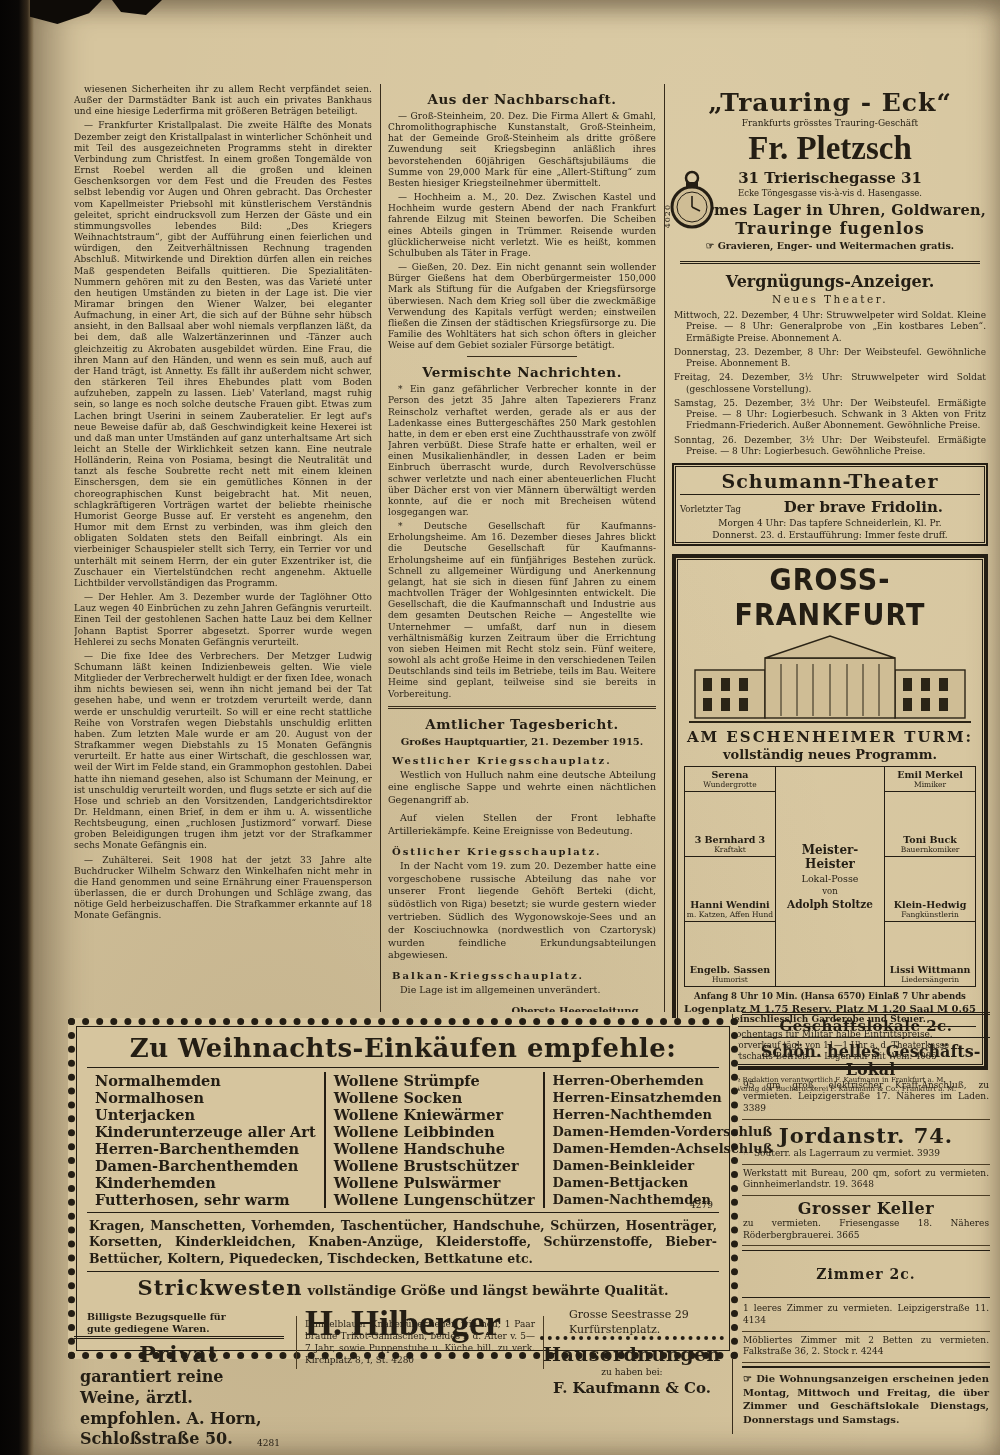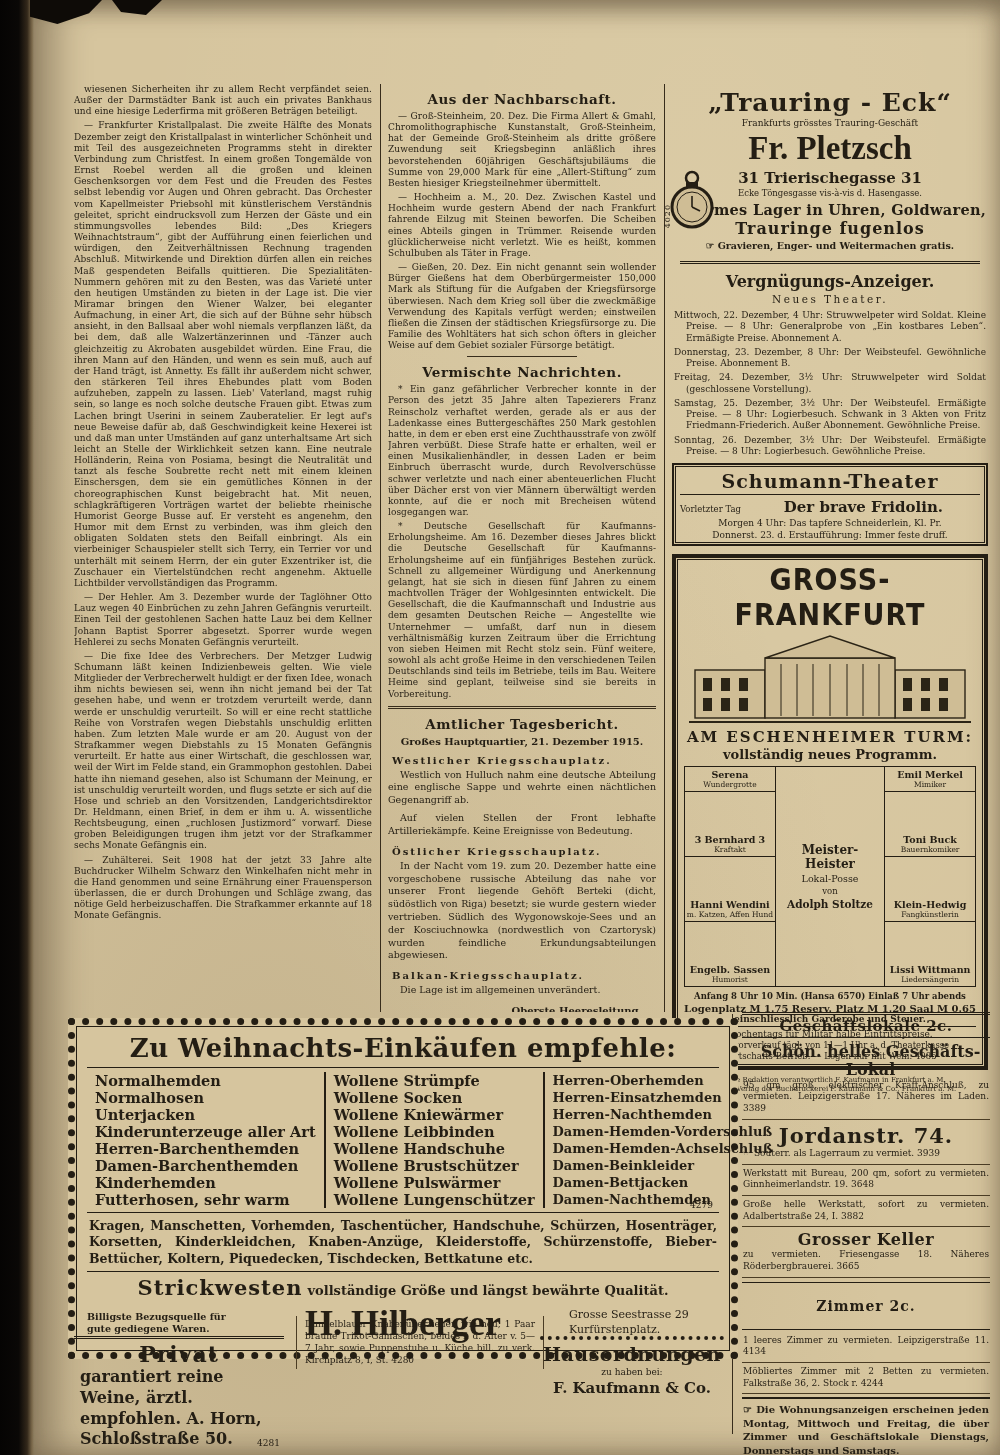--- a/index.html
+++ b/index.html
@@ -395,23 +395,20 @@
       <div class="cl-text">95 qm groß, elektrischer Kraft-Anschluß, zu vermieten. Leipzigerstraße 17. Näheres im Laden.  3389</div>
     </div>
     <div class="cl-ad">
       <div class="cl-huge">Jordanstr. 74.</div>
       <div class="cl-text">☞ Souterr. als Lagerraum zu vermiet.  3939</div>
     </div>
     <div class="cl-ad">
       <div class="cl-text">Werkstatt mit Bureau, 200 qm, sofort zu vermieten. Ginnheimerlandstr. 19.  3648</div>
     </div>
     <div class="cl-ad">
-      <div class="cl-text">Große helle Werkstatt, sofort zu vermieten. Adalbertstraße 24, I.  3882</div>
-    </div>
-    <div class="cl-ad">
       <div class="cl-keller">Grosser Keller</div>
       <div class="cl-text">zu vermieten. Friesengasse 18. Näheres Röderbergbrauerei.  3665</div>
     </div>
     <div class="cl-head2">Zimmer 2c.</div>
     <div class="cl-ad">
       <div class="cl-text">1 leeres Zimmer zu vermieten. Leipzigerstraße 11.  4134</div>
     </div>
     <div class="cl-ad">
       <div class="cl-text">Möbliertes Zimmer mit 2 Betten zu vermieten. Falkstraße 36, 2. Stock r.  4244</div>
     </div>

